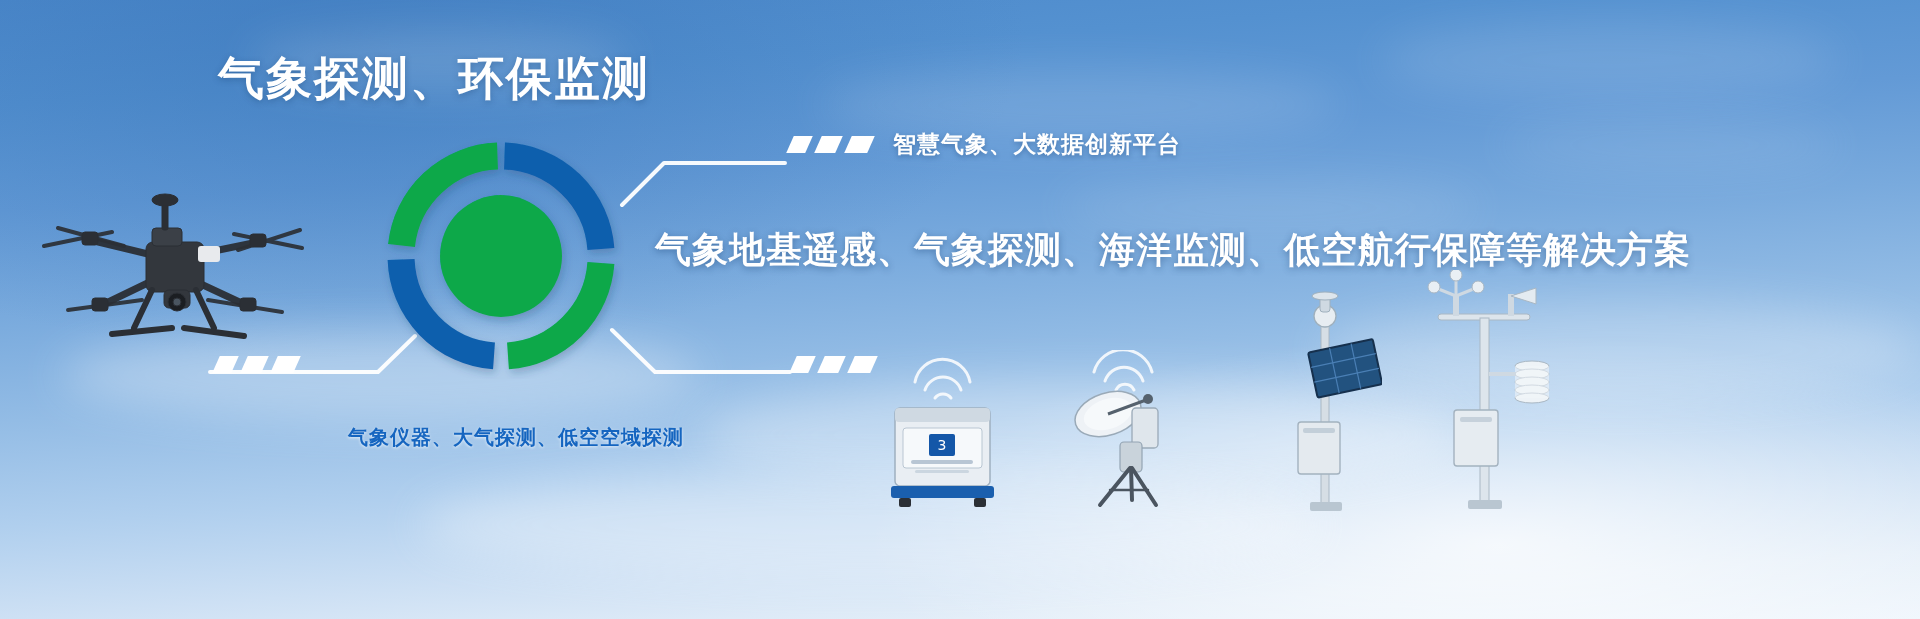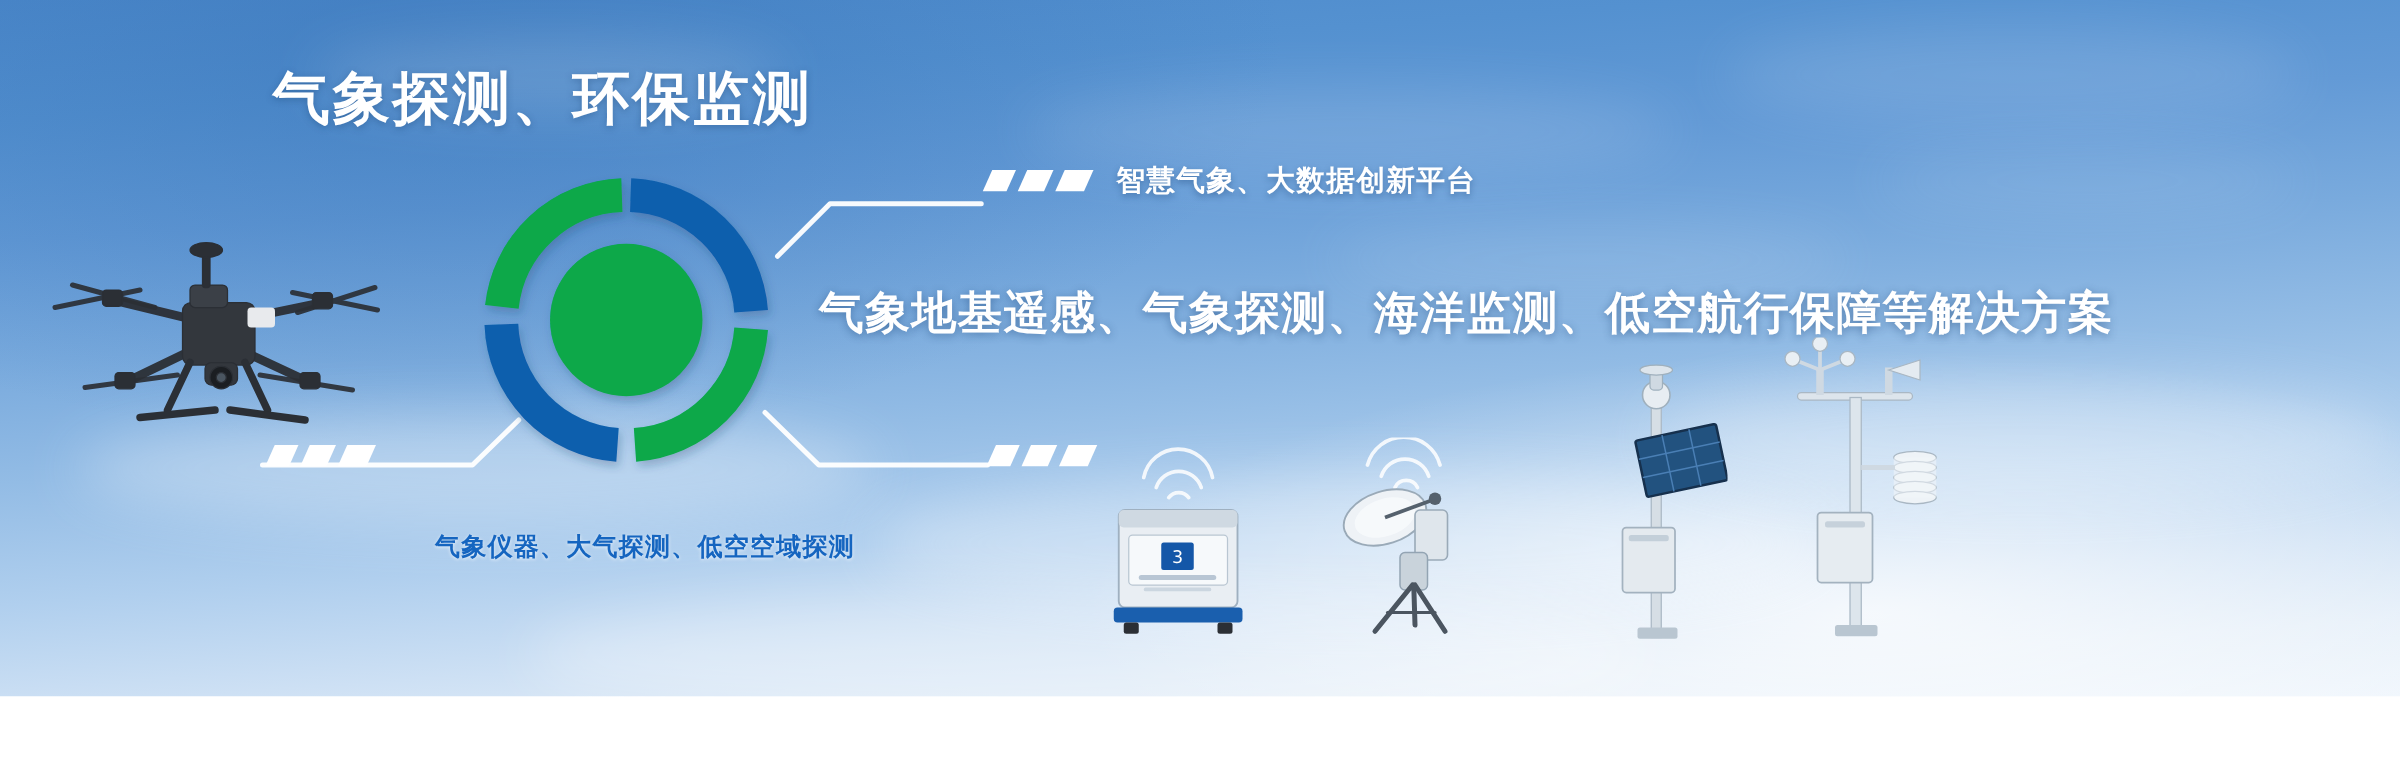--- a/index.html
+++ b/index.html
@@ -2,21 +2,21 @@
 <html><head>
 <meta charset="utf-8">
 <title>Banner</title>
 <style>
   html,body{margin:0;padding:0;}
   body{
     width:1920px;height:619px;overflow:hidden;
     font-family:"Liberation Sans","DejaVu Sans",sans-serif;
   }
   #banner{
-    position:relative;width:1920px;height:557px;overflow:hidden;
+    position:relative;width:1920px;height:619px;overflow:hidden;
     background:
       radial-gradient(ellipse 1100px 520px at 18% 6%, rgba(58,118,186,0.55) 0%, rgba(58,118,186,0.0) 62%),
       radial-gradient(ellipse 900px 300px at 78% 88%, rgba(255,255,255,0.75) 0%, rgba(255,255,255,0) 70%),
       linear-gradient(176deg,
         #4c89cb 0%,
         #5491d0 14%,
         #639ad6 28%,
         #79aadd 42%,
         #93bce5 56%,
         #b0cfee 70%,

